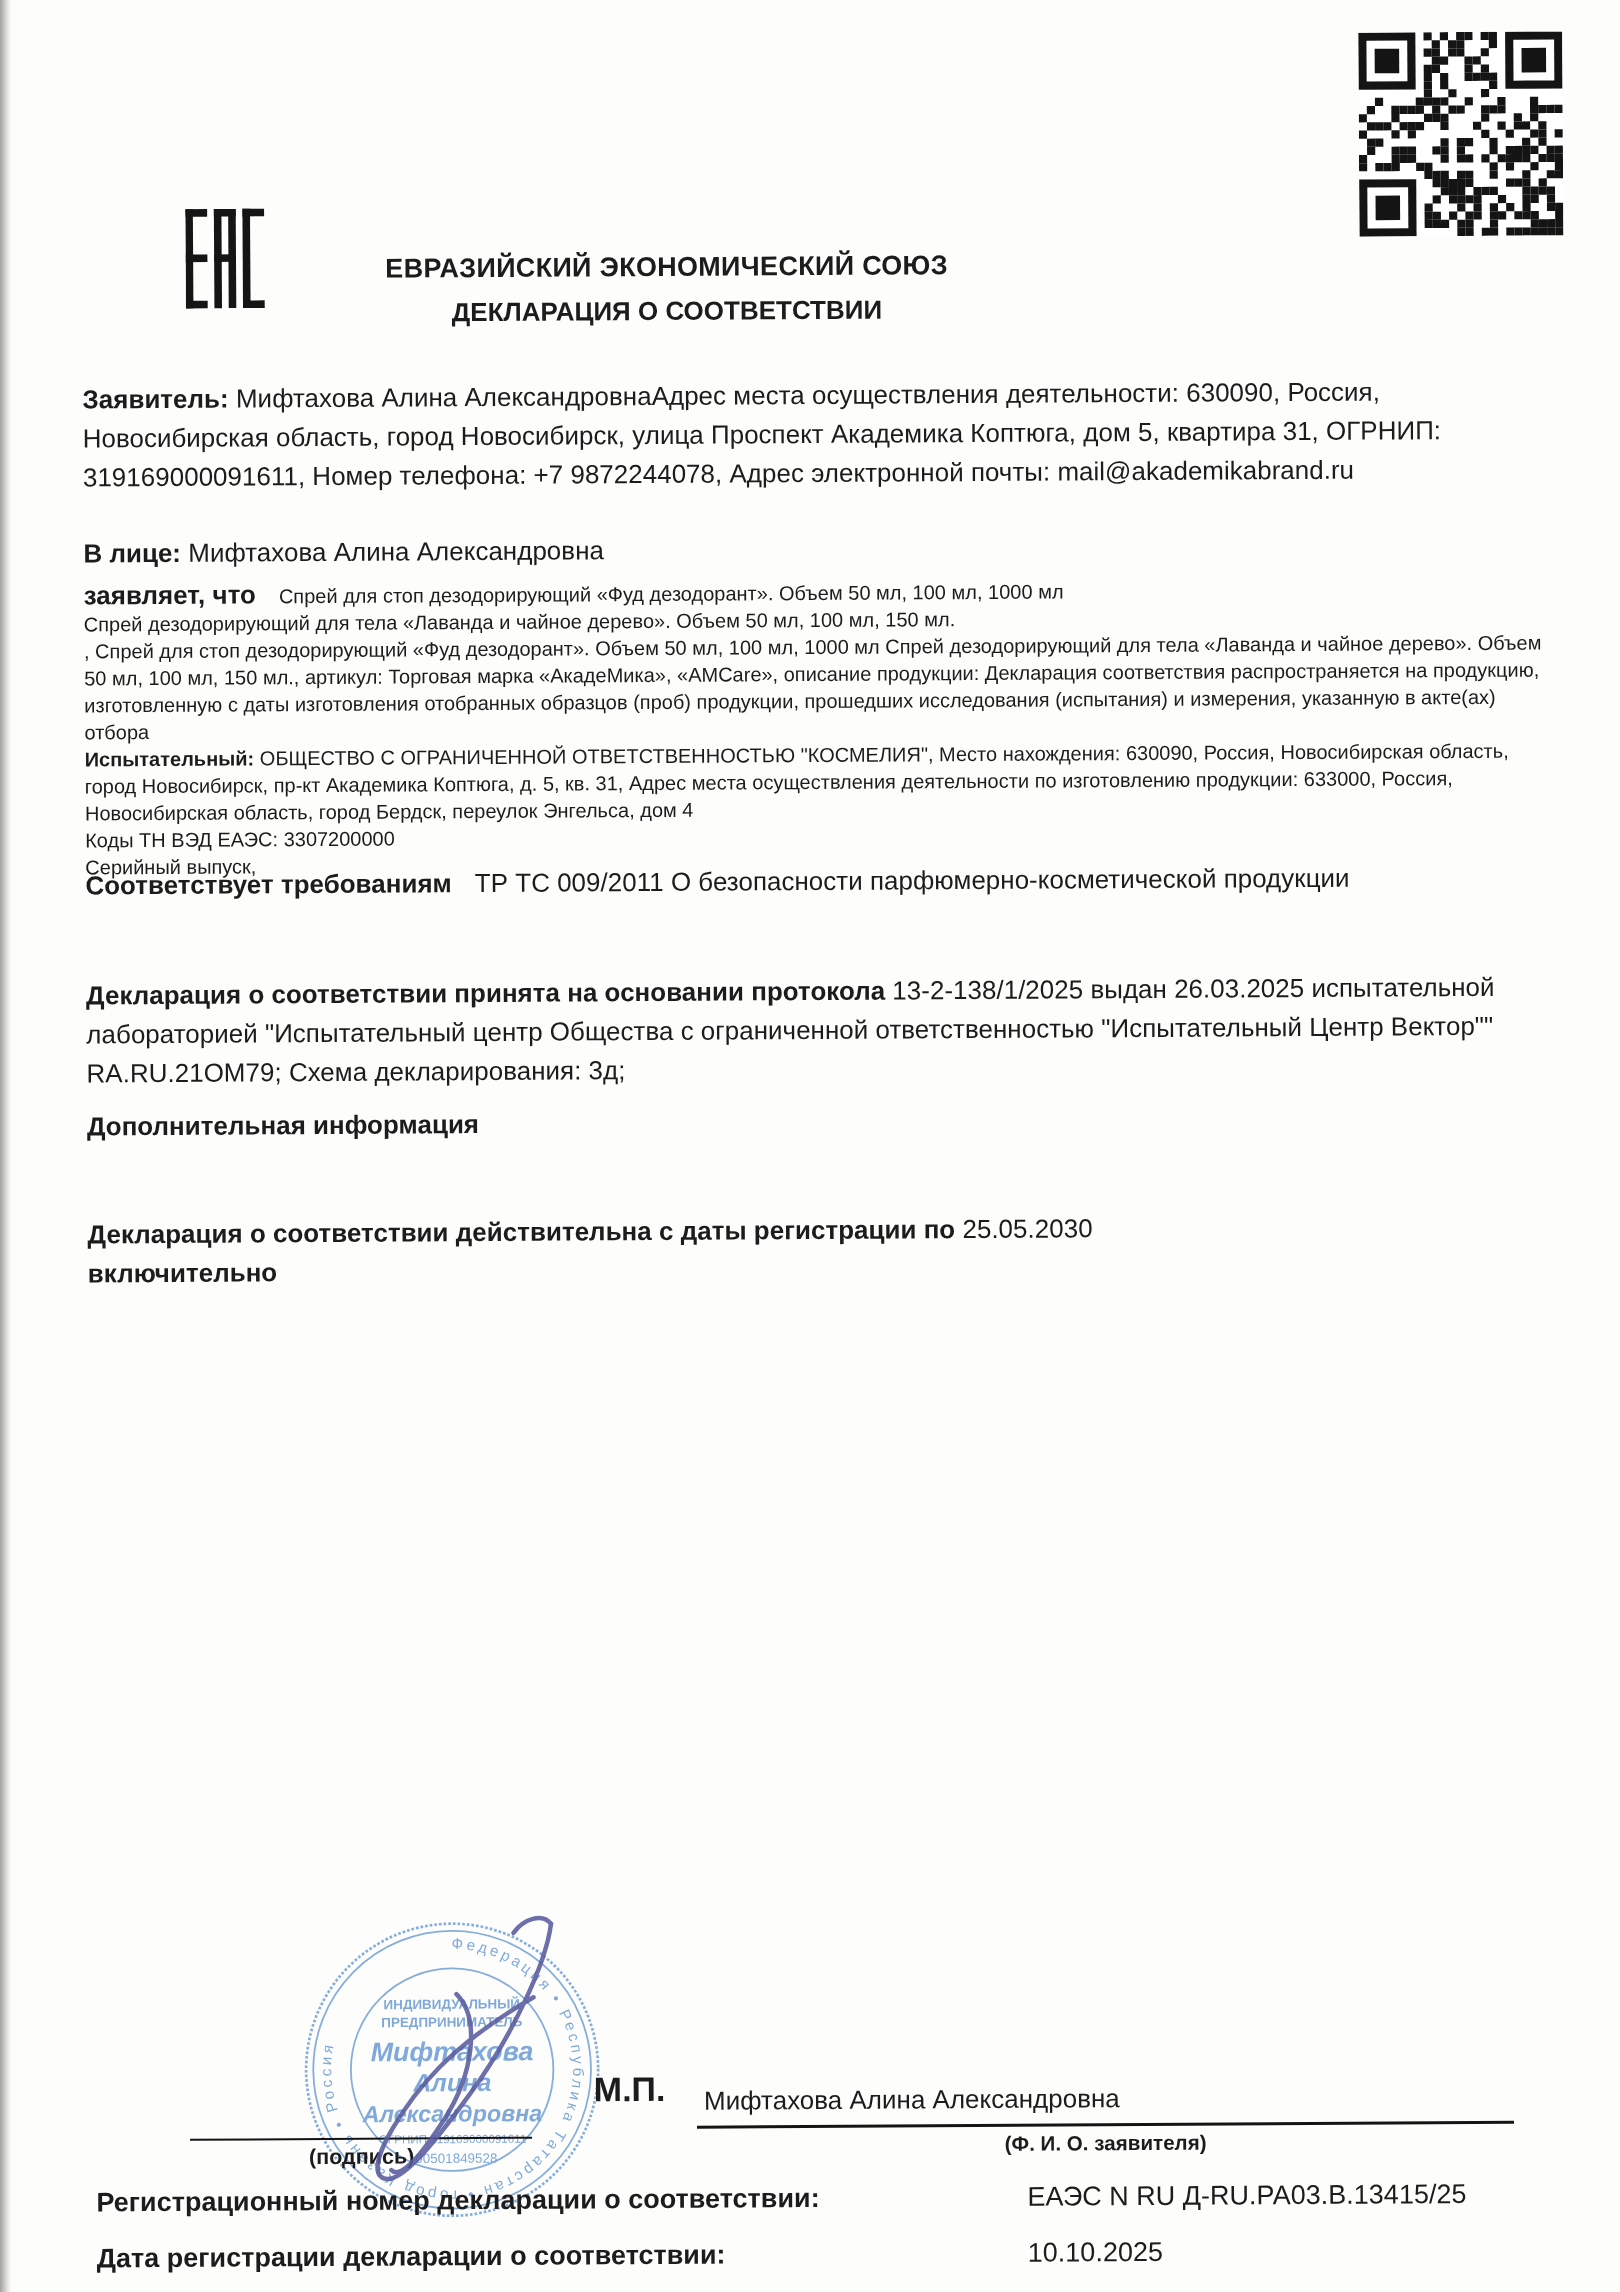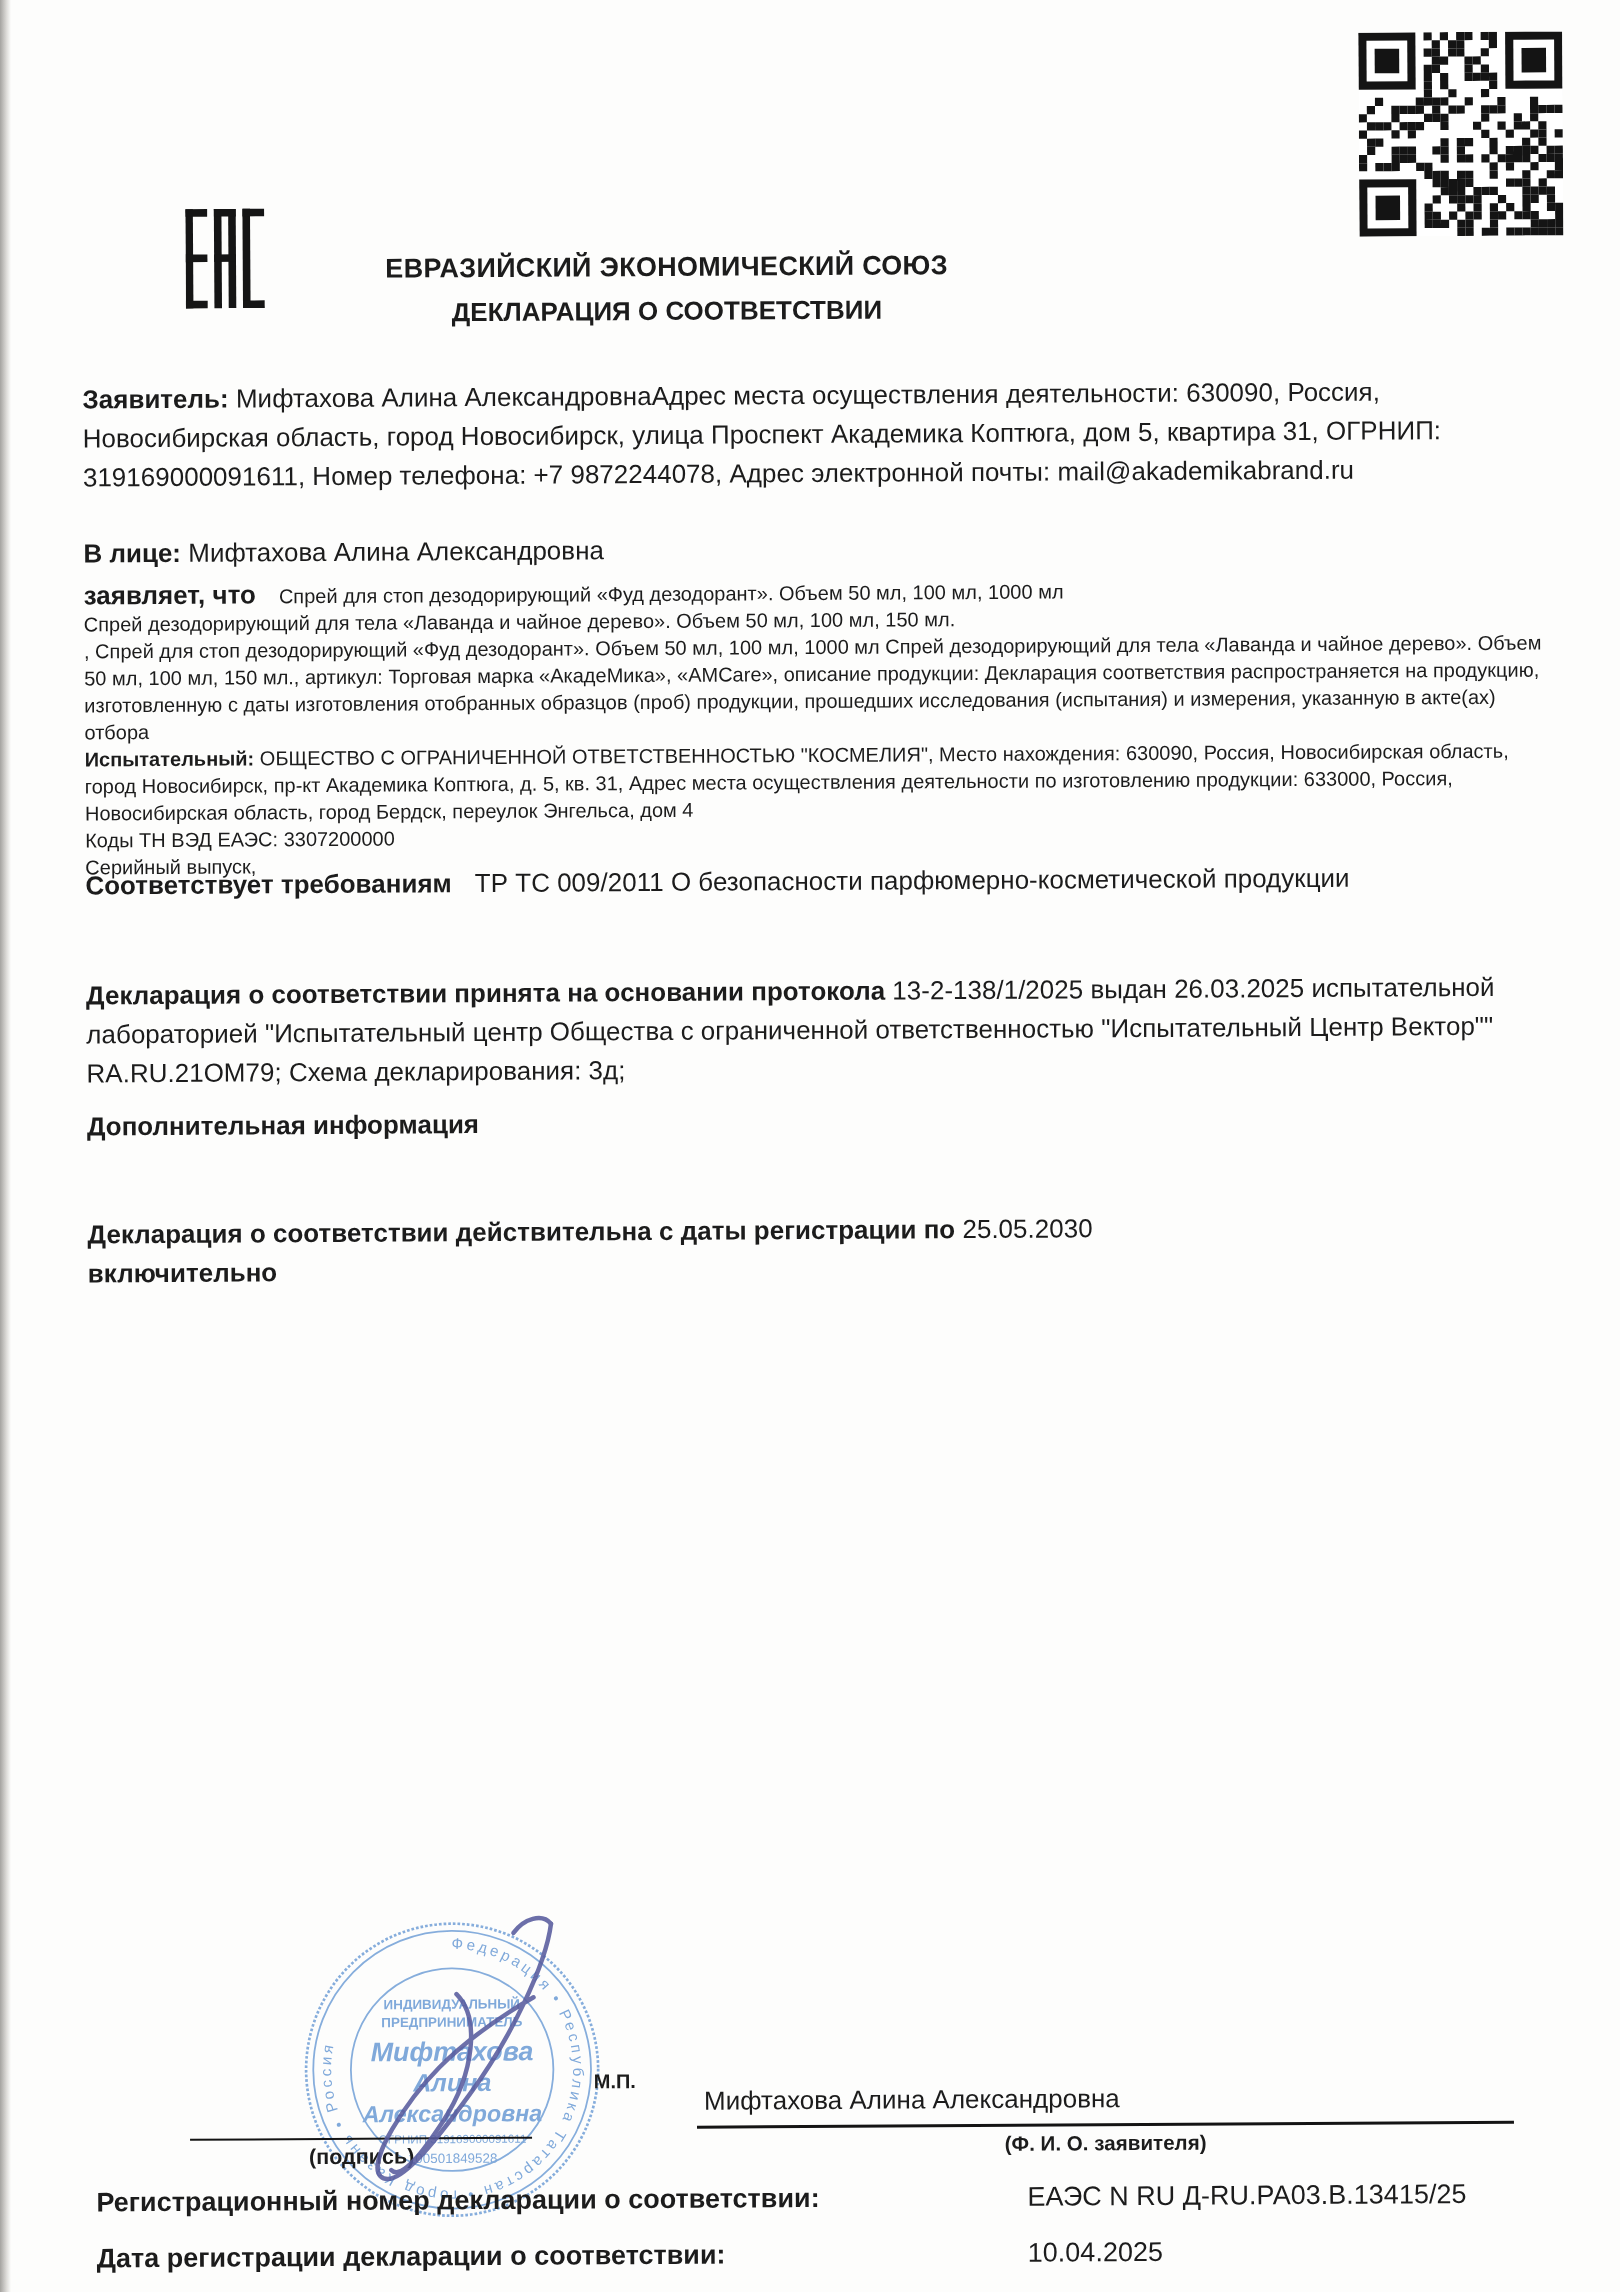--- a/index.html
+++ b/index.html
@@ -18,21 +18,21 @@
   .titleblock{left:269px;top:251px;width:806px;text-align:center;}
   .title{font-size:27px;font-weight:700;letter-spacing:0.3px;}
   .subtitle{font-size:26px;font-weight:700;margin-top:13.4px;}
   .content{left:87px;width:1460px;}
   .lbl-lg{font-size:26px;font-weight:700;}
   .gap-lg{display:inline-block;width:23px;}
   .stamp-svg{left:296px;top:1917px;width:301px;height:301px;opacity:.88;z-index:1;}
   .sign-svg{left:315px;top:1906px;width:278px;height:309px;z-index:4;pointer-events:none;}
   .sigline{left:184px;top:2135px;width:342px;border-top:2.7px solid #141414;z-index:2;}
   .sigcaption{left:190px;top:2142px;width:331px;text-align:center;font-weight:700;font-size:21.5px;z-index:2;}
-  .mp{left:588px;top:2069px;font-size:20px;font-weight:700;z-index:2;}
+  .mp{left:588px;top:2069px;font-size:34px;font-weight:700;z-index:2;}
   .nameblock{left:691px;top:2085px;width:817px;z-index:2;}
   .namевal{font-size:26px;padding-left:7.2px;}
   .nameline{border-top:3.6px solid #141414;margin-top:9px;}
   .fiocaption{text-align:center;font-weight:700;font-size:20.6px;margin-top:5.4px;}
   .regrow{z-index:2;font-size:27px;}
   .reglabel{font-weight:700;}
   .qr{left:1365px;top:36px;width:204px;height:204px;}
   .eac{left:191px;top:202px;width:79px;height:106px;}
   svg text{font-family:"Liberation Sans",sans-serif;}
   .stampfill{fill:#6f9ed6;}
@@ -351,21 +351,21 @@
   </div>
 
   <div class="abs regrow" style="left:90px;top:2183px">
     <span class="reglabel">Регистрационный номер декларации о соответствии:</span>
   </div>
   <div class="abs regrow" style="left:1021px;top:2183px">ЕАЭС N RU Д-RU.РА03.В.13415/25</div>
 
   <div class="abs regrow" style="left:90px;top:2239px">
     <span class="reglabel">Дата регистрации декларации о соответствии:</span>
   </div>
-  <div class="abs regrow" style="left:1021px;top:2239px">10.04.2025</div>
+  <div class="abs regrow" style="left:1021px;top:2239px">10.10.2025</div>
 
   <svg class="abs sign-svg" viewBox="0 0 310 345">
     <g fill="none" stroke="#585c9e" stroke-width="5" stroke-linecap="round" opacity="0.88">
       <path d="M258,18 C252,64 212,146 166,208 C130,257 84,316 66,299 C50,283 96,214 132,178 C163,147 203,120 238,100"></path>
       <path d="M152,96 C178,122 172,184 136,238 C116,268 90,304 78,292"></path>
       <path d="M216,28 C228,12 248,6 258,18"></path>
     </g>
   </svg>
 
 </div>

